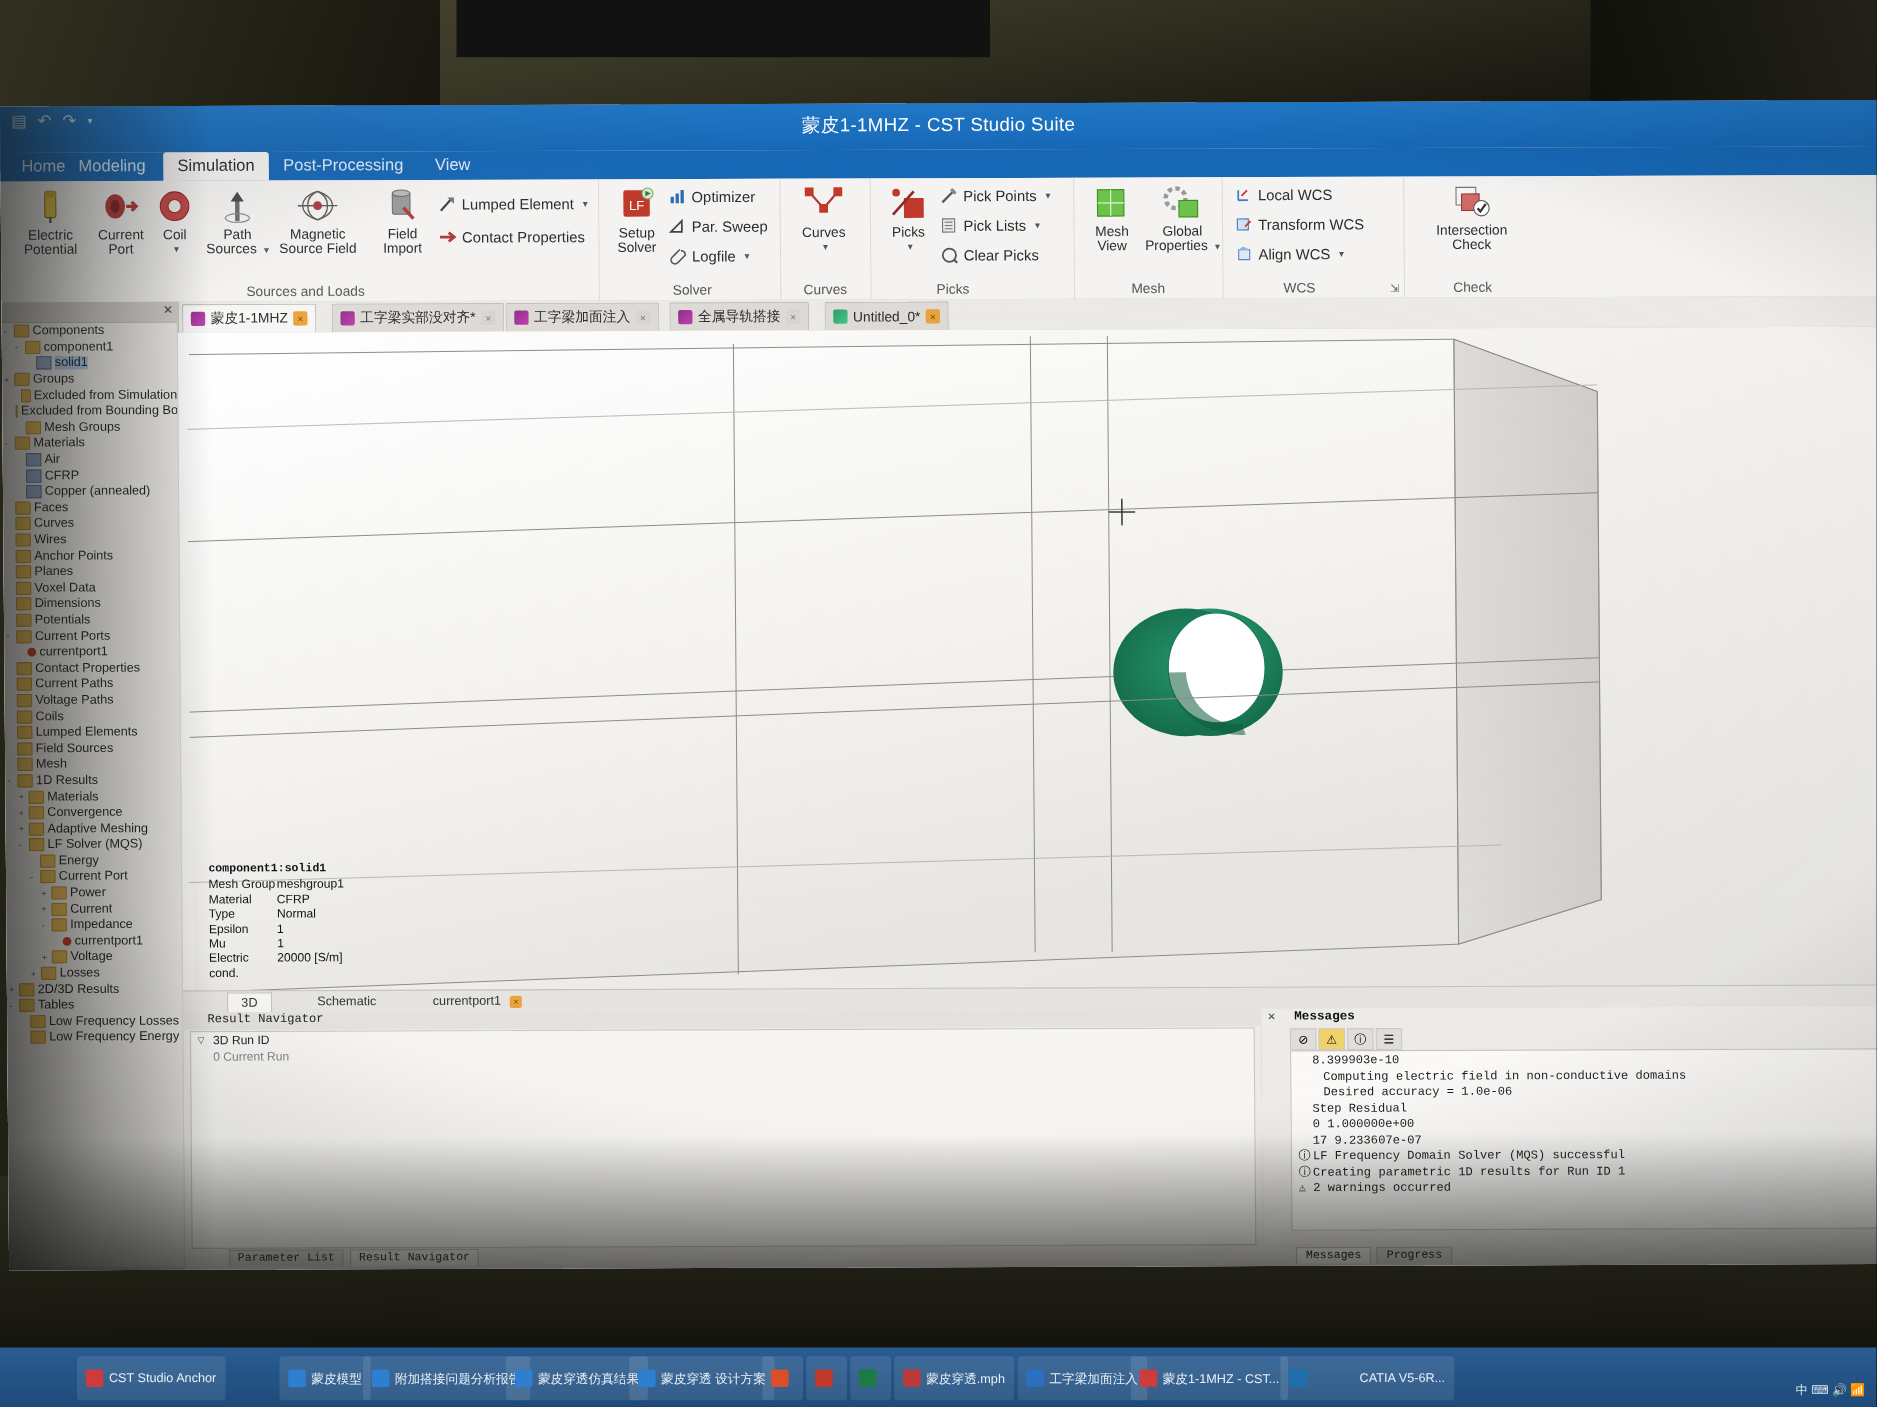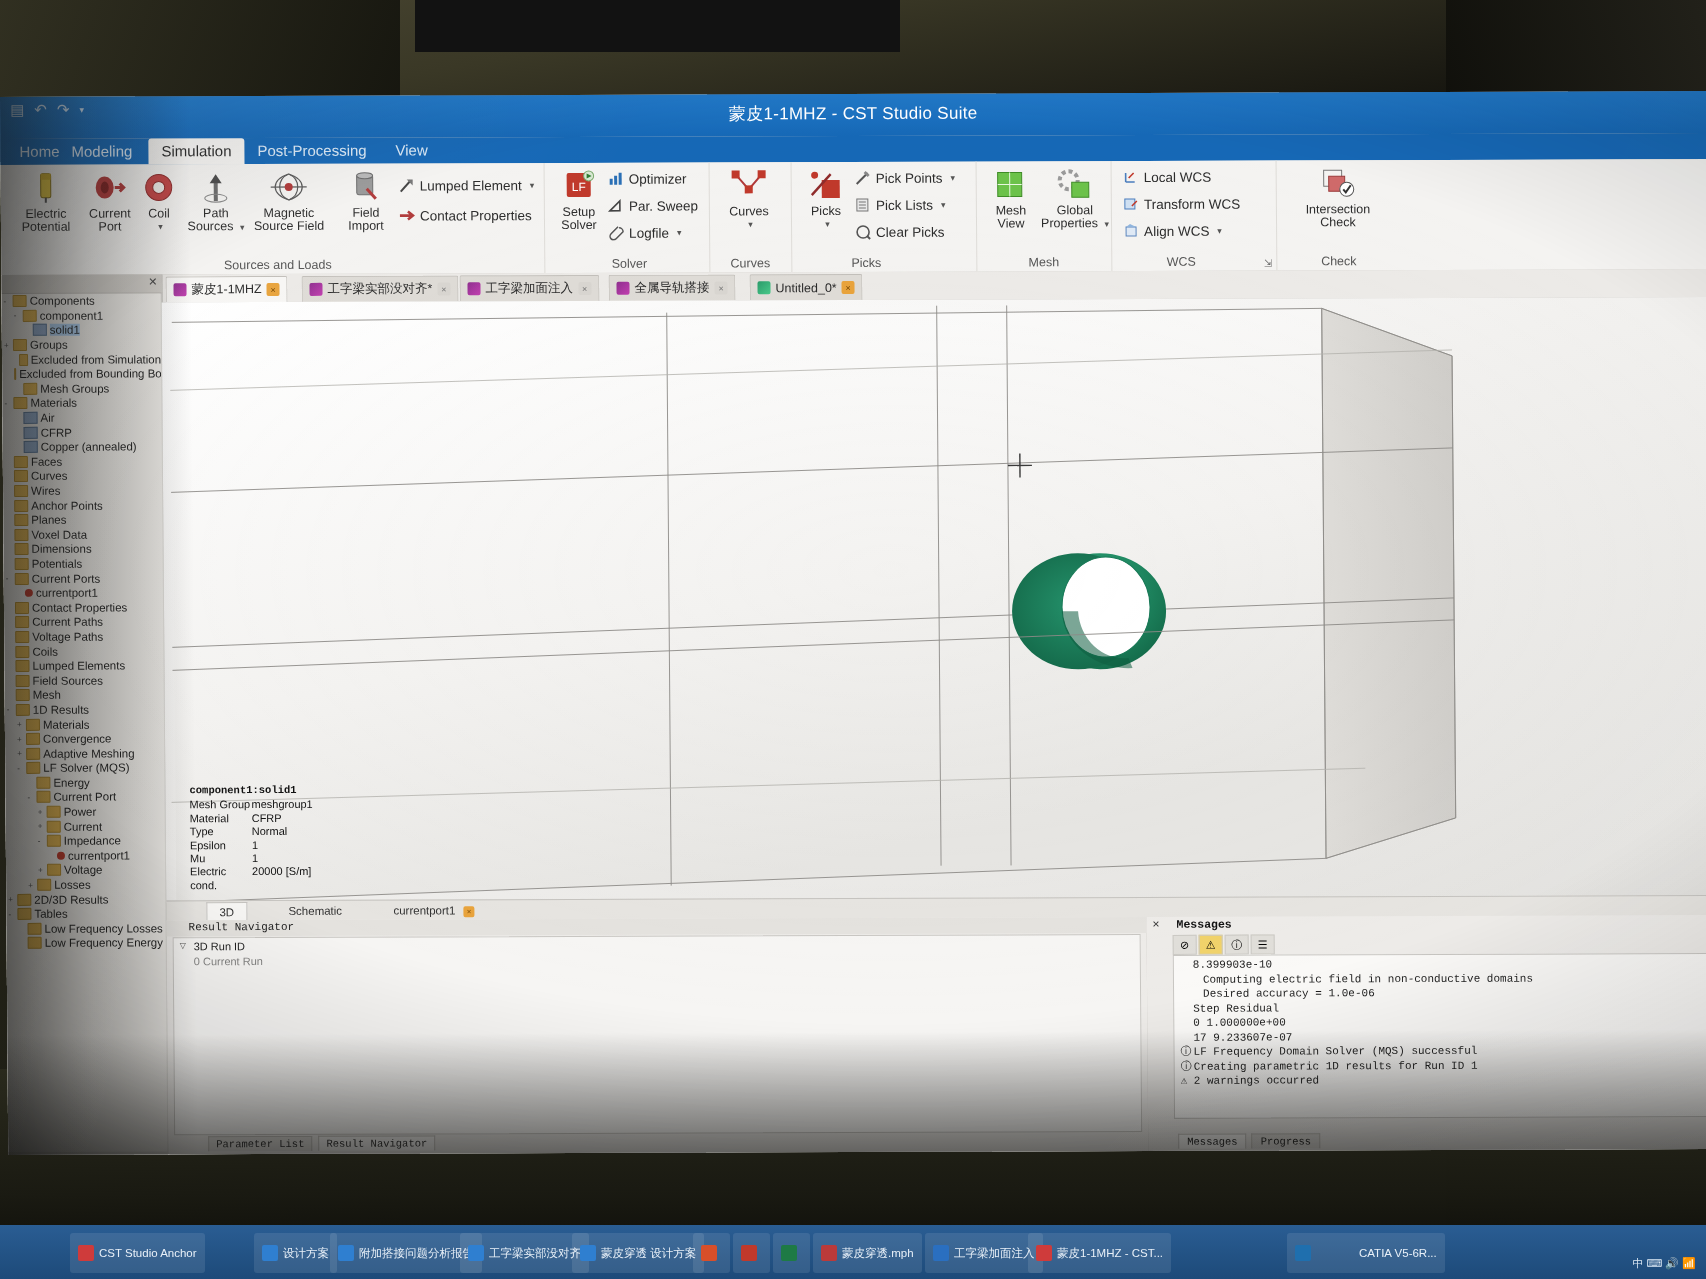--- a/index.html
+++ b/index.html
@@ -892,29 +892,29 @@
   </div>
 
   <div class="taskbar">
     <div id="tb-items">
         <div class="tbitem" style="left: 70px;">
           <span class="tbico" style="background: rgb(207, 59, 59);"></span>
           <span>CST Studio Anchor</span>
         </div>
         <div class="tbitem" style="left: 254px;">
           <span class="tbico" style="background: rgb(47, 127, 208);"></span>
-          <span>设计方案</span>
+          <span>蒙皮模型</span>
         </div>
         <div class="tbitem" style="left: 330px;">
           <span class="tbico" style="background: rgb(47, 127, 208);"></span>
           <span>附加搭接问题分析报告</span>
         </div>
         <div class="tbitem" style="left: 460px;">
           <span class="tbico" style="background: rgb(47, 127, 208);"></span>
-          <span>工字梁实部没对齐</span>
+          <span>蒙皮穿透仿真结果</span>
         </div>
         <div class="tbitem" style="left: 572px;">
           <span class="tbico" style="background: rgb(47, 127, 208);"></span>
           <span>蒙皮穿透 设计方案</span>
         </div>
         <div class="tbitem" style="left: 693px;">
           <span class="tbico" style="background: rgb(216, 79, 42);"></span>
           <span></span>
         </div>
         <div class="tbitem" style="left: 733px;">
@@ -930,20 +930,20 @@
           <span>蒙皮穿透.mph</span>
         </div>
         <div class="tbitem" style="left: 925px;">
           <span class="tbico" style="background: rgb(42, 111, 192);"></span>
           <span>工字梁加面注入</span>
         </div>
         <div class="tbitem" style="left: 1028px;">
           <span class="tbico" style="background: rgb(207, 59, 59);"></span>
           <span>蒙皮1-1MHZ - CST...</span>
         </div>
-        <div class="tbitem" style="left: 1287px; gap: 48px;">
+        <div class="tbitem" style="left: 1164px; gap: 48px;">
           <span class="tbico" style="background: rgb(31, 111, 174);"></span>
           <span>CATIA V5-6R...</span>
         </div>
       </div>
     <div class="tray">中  ⌨  🔊  📶</div>
   </div>
 </div>
 
 </body></html>

